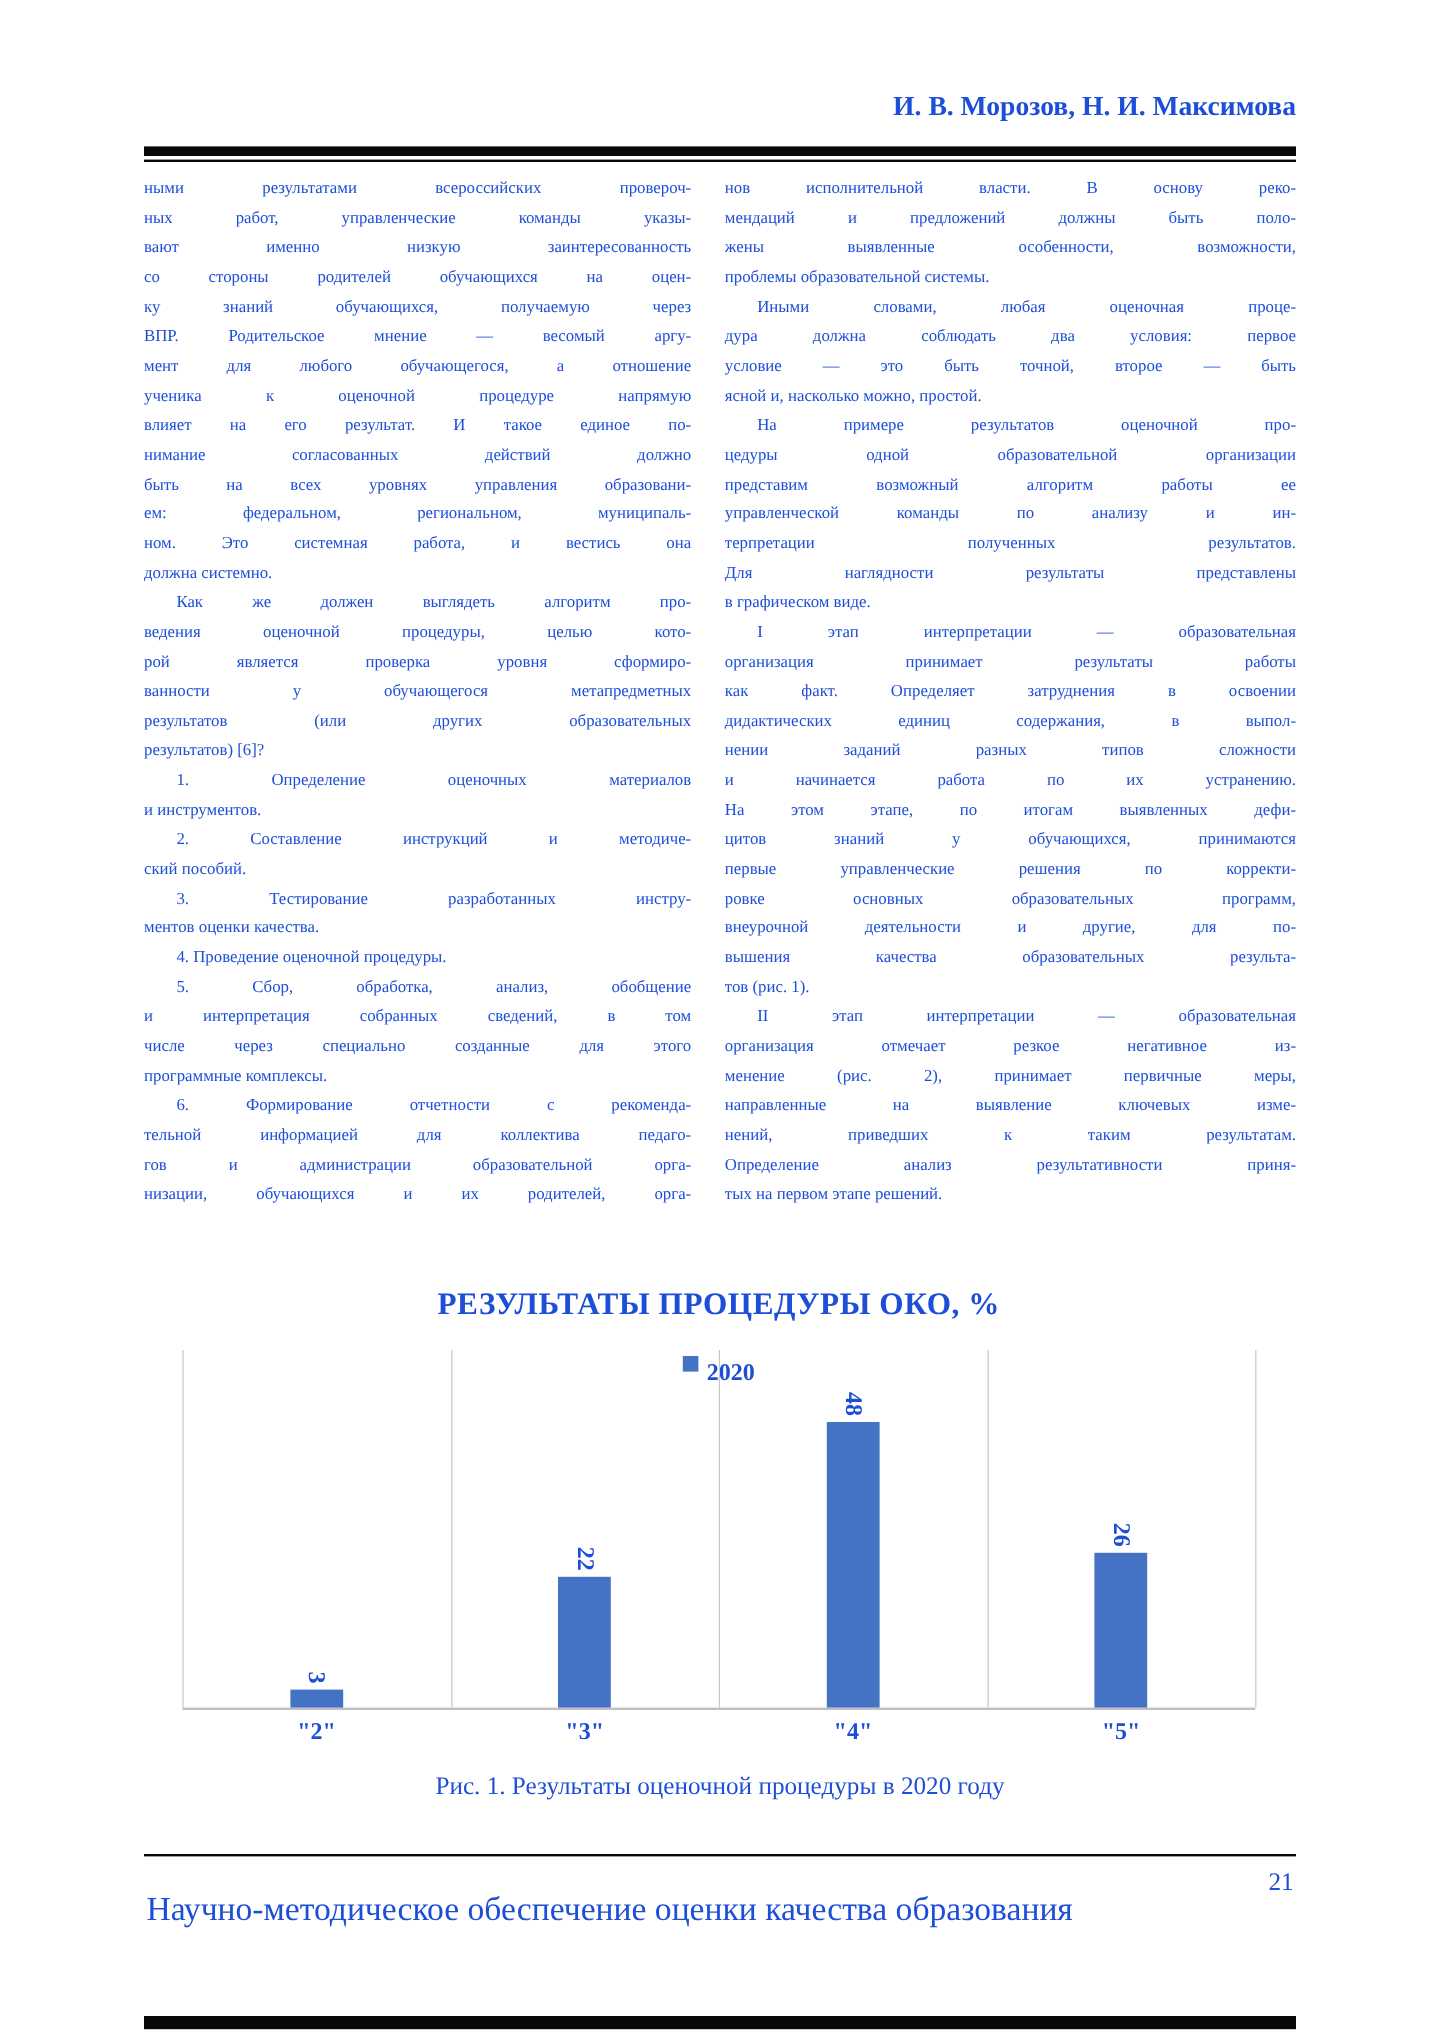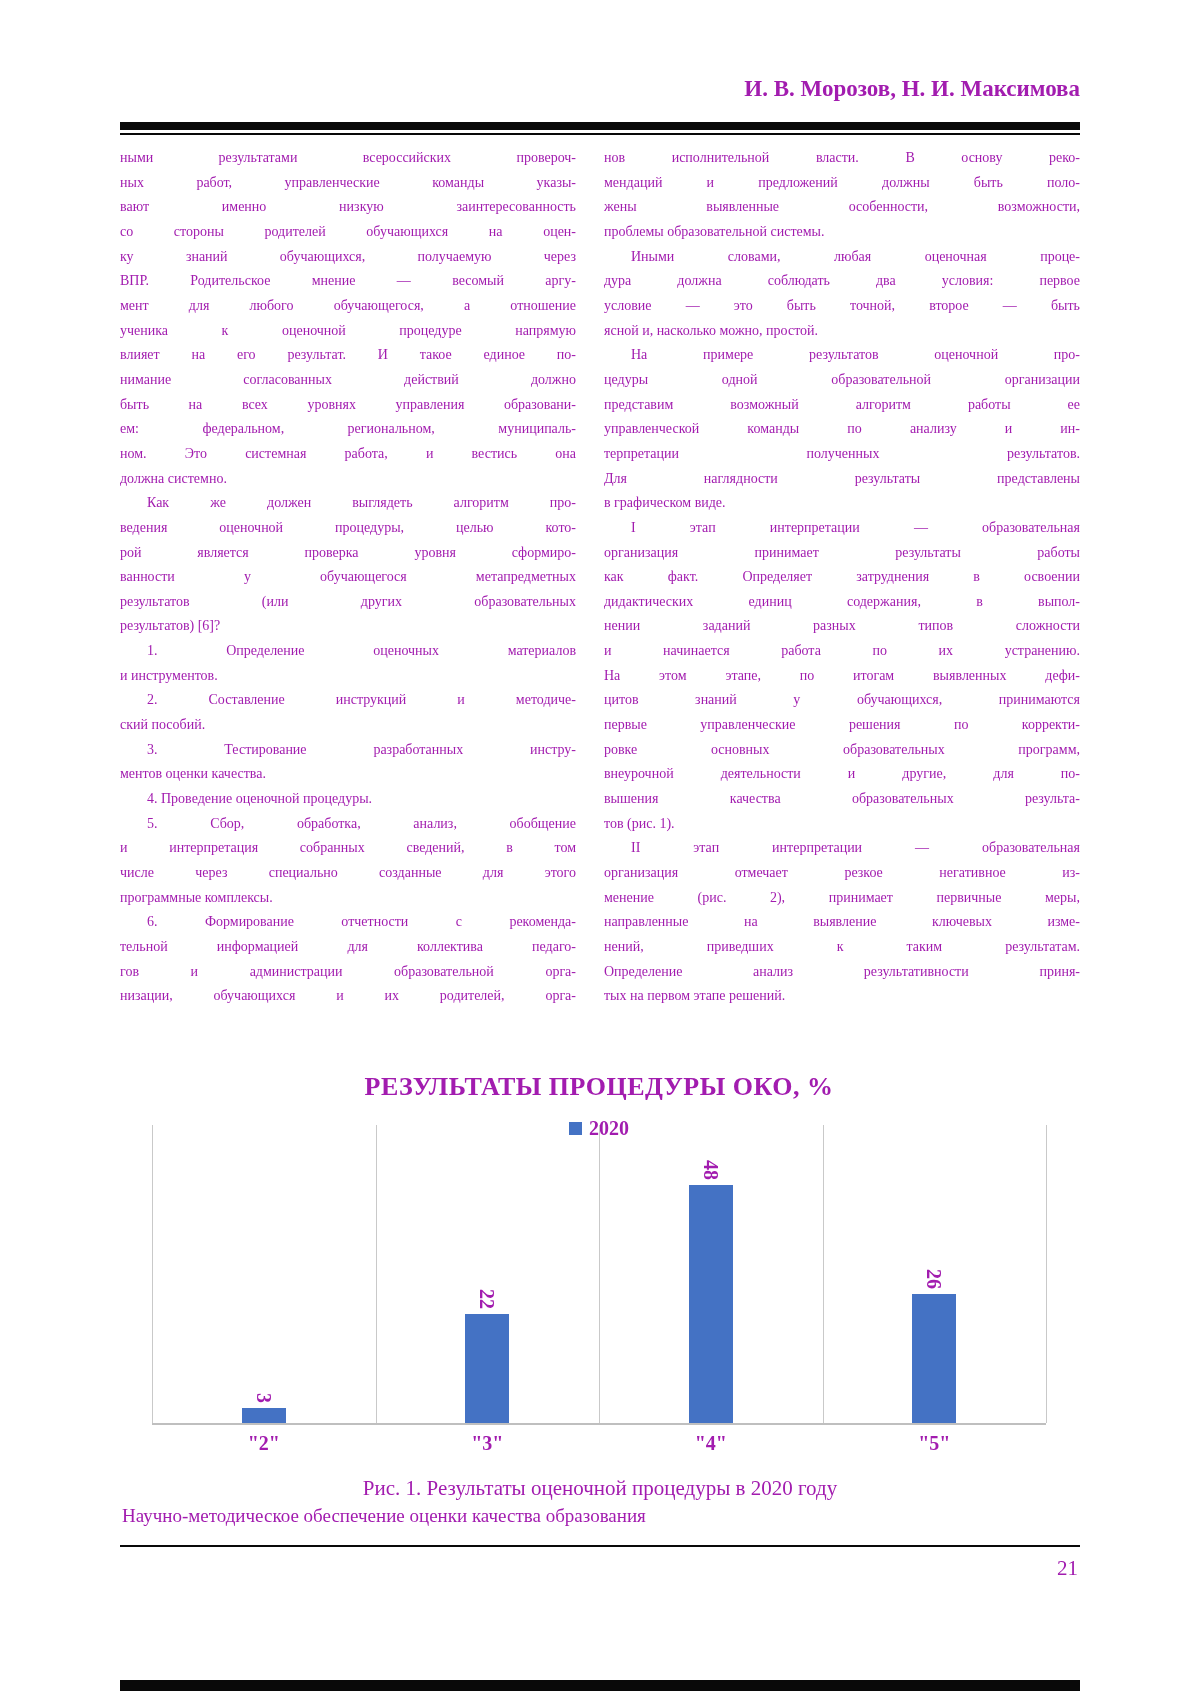--- a/index.html
+++ b/index.html
@@ -1,18 +1,18 @@
 <!DOCTYPE html>
 <html><head>
 <meta charset="utf-8">
 <style>
   html,body{margin:0;padding:0;background:#ffffff;}
   #page{
     position:relative;width:1200px;height:1697px;background:#ffffff;
-    font-family:"Liberation Serif",serif;color:#a21caf;overflow:hidden;
+    font-family:"Liberation Serif",serif;color:#1d4ed8;overflow:hidden;
   }
   
   #header-authors{
     position:absolute;left:120px;top:76px;width:960px;
     text-align:right;font-weight:bold;font-size:23px;
   }
   .rule-thick{position:absolute;left:120px;width:960px;height:8px;background:#090909;}
   .rule-thin{position:absolute;left:120px;width:960px;height:2px;background:#090909;}
   
   .col{position:absolute;top:146px;font-size:14px;line-height:24.65px;}
@@ -21,32 +21,32 @@
   .ln{text-align:justify;text-align-last:justify;white-space:normal;}
   .ln.last{text-align-last:left;}
   .ln.ind{text-indent:27px;}
   
   #chart{position:absolute;left:120px;top:1060px;width:960px;height:400px;}
   #chart-title{position:absolute;left:32px;top:12px;width:894px;text-align:center;
     font-weight:bold;font-size:26px;letter-spacing:.5px;}
   #legend{position:absolute;left:32px;top:57px;width:894px;display:flex;
     justify-content:center;align-items:center;gap:7px;}
   #legend-swatch{width:13px;height:13px;}
-  #legend-label{font-weight:bold;font-size:20px;}
+  #legend-label{font-weight:bold;font-size:20px;margin-top:16px;}
   .vline{position:absolute;width:1px;background:#c9c9c9;}
   .baseline{position:absolute;height:2px;background:#bfbfbf;}
   .bar{position:absolute;}
   .bar-value{position:absolute;writing-mode:vertical-rl;text-orientation:mixed;
     font-weight:bold;font-size:20px;line-height:22px;}
   .cat-label{position:absolute;text-align:center;font-weight:bold;font-size:20px;}
   
   #figure-caption{position:absolute;left:120px;top:1476px;width:960px;
     text-align:center;font-size:21px;}
   #footer-rule{position:absolute;left:120px;top:1545px;width:960px;height:2px;background:#090909;}
-  #footer-left{position:absolute;left:122px;top:1505px;font-size:19px;}
+  #footer-left{position:absolute;left:122px;top:1576px;font-size:28px;}
   #footer-page{position:absolute;left:120px;top:1556px;width:958px;text-align:right;font-size:21px;}
   #bottom-bar{position:absolute;left:120px;top:1680px;width:960px;height:11px;background:#090909;}
 </style>
 </head>
 <body>
 
 <div id="page">
 
   <div id="header-authors">И. В. Морозов, Н. И. Максимова</div>
   <div class="rule-thick" style="top:122px"></div>

